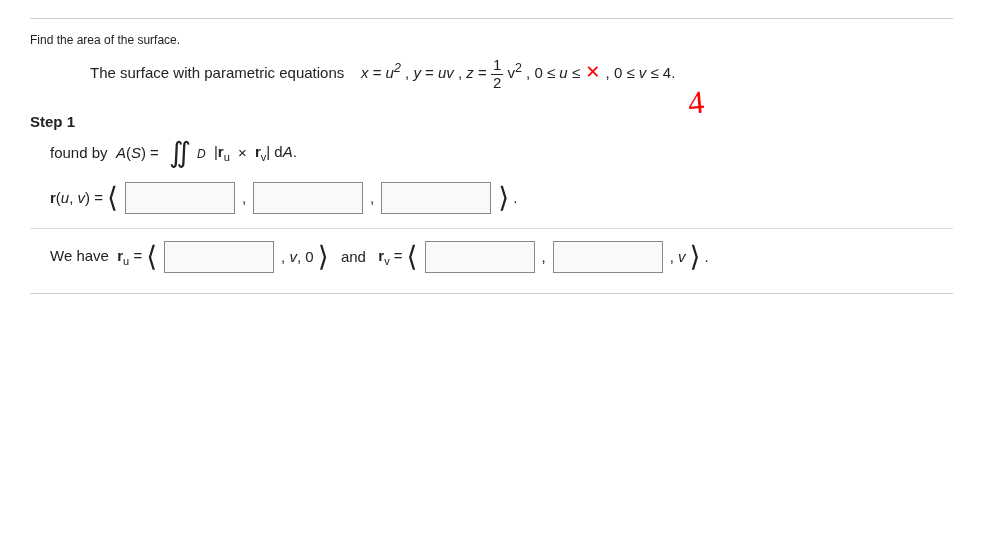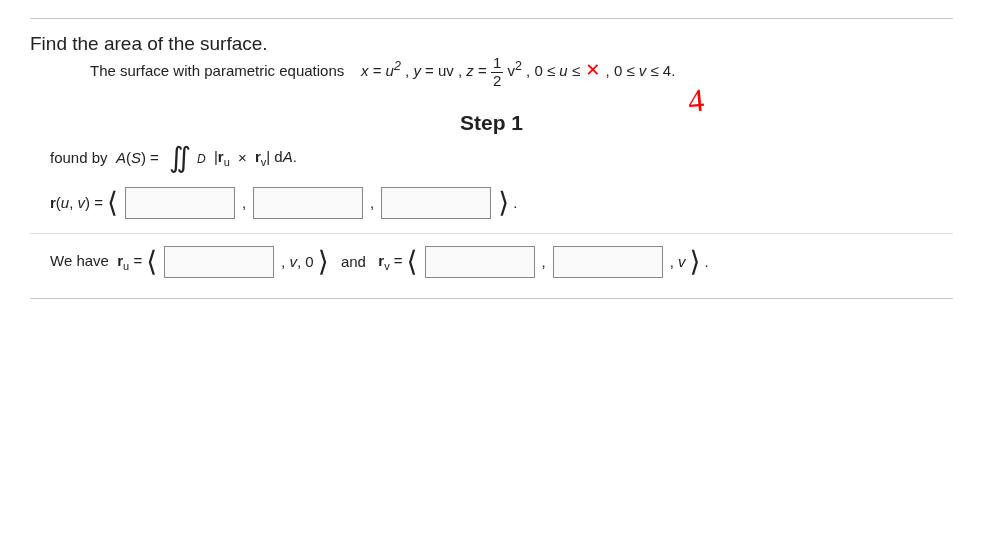--- a/index.html
+++ b/index.html
@@ -13,21 +13,22 @@
       width: 983px;
       min-height: 534px;
       padding: 18px 30px 30px 30px;
       position: relative;
     }
     .top-border {
       border-top: 1px solid #ccc;
       margin-bottom: 14px;
     }
     .find-area {
-      font-size: 19px;
+      font-size: 12px;
+      margin-bottom: 10px;
       font-family: Arial, sans-serif;
     }
     .problem-statement {
       margin-left: 60px;
       margin-bottom: 8px;
       font-size: 15px;
       font-family: Arial, sans-serif;
       position: relative;
       line-height: 1.7;
     }
@@ -41,23 +42,22 @@
       transform: rotate(-5deg);
     }
     .divider {
       border: none;
       border-top: 1px solid #ddd;
       margin: 14px 0 12px 0;
     }
     .step-label {
       font-weight: bold;
       font-family: Arial, sans-serif;
-      font-size: 21px;
+      font-size: 15px;
       margin-bottom: 8px;
-      text-align: center;
     }
     .step-content {
       margin-left: 20px;
       font-size: 15px;
       font-family: Arial, sans-serif;
       line-height: 1.9;
     }
     .step1-block {
       margin-bottom: 10px;
     }
@@ -140,21 +140,21 @@
 
   <div class="problem-statement">
     <span>The surface with parametric equations</span>
     &nbsp;&nbsp;
     <span style="font-style:italic;">x</span>
     <span> = </span>
     <span style="font-style:italic;">u<sup>2</sup></span>
     <span>, </span>
     <span style="font-style:italic;">y</span>
     <span> = </span>
-    <span style="text-align:center;">uv</span>
+    <span style="font-style:italic;text-align:center;">uv</span>
     <span>, </span>
     <span style="font-style:italic;">z</span>
     <span> = </span>
     <span style="display:inline-block; text-align:center; vertical-align:middle; line-height:1; font-size:15px;"><span style="display:block; border-bottom:1px solid #222; line-height:1.1; padding:0 2px;">1</span><span style="display:block; line-height:1.1;">2</span></span>
     <span style="">v<sup>2</sup></span>
     <span>, 0 ≤ </span>
     <span style="font-style:italic;">u</span>
     <span> ≤ </span>
     <span class="red-cross">✕</span>
     <span>, 0 ≤ </span>

